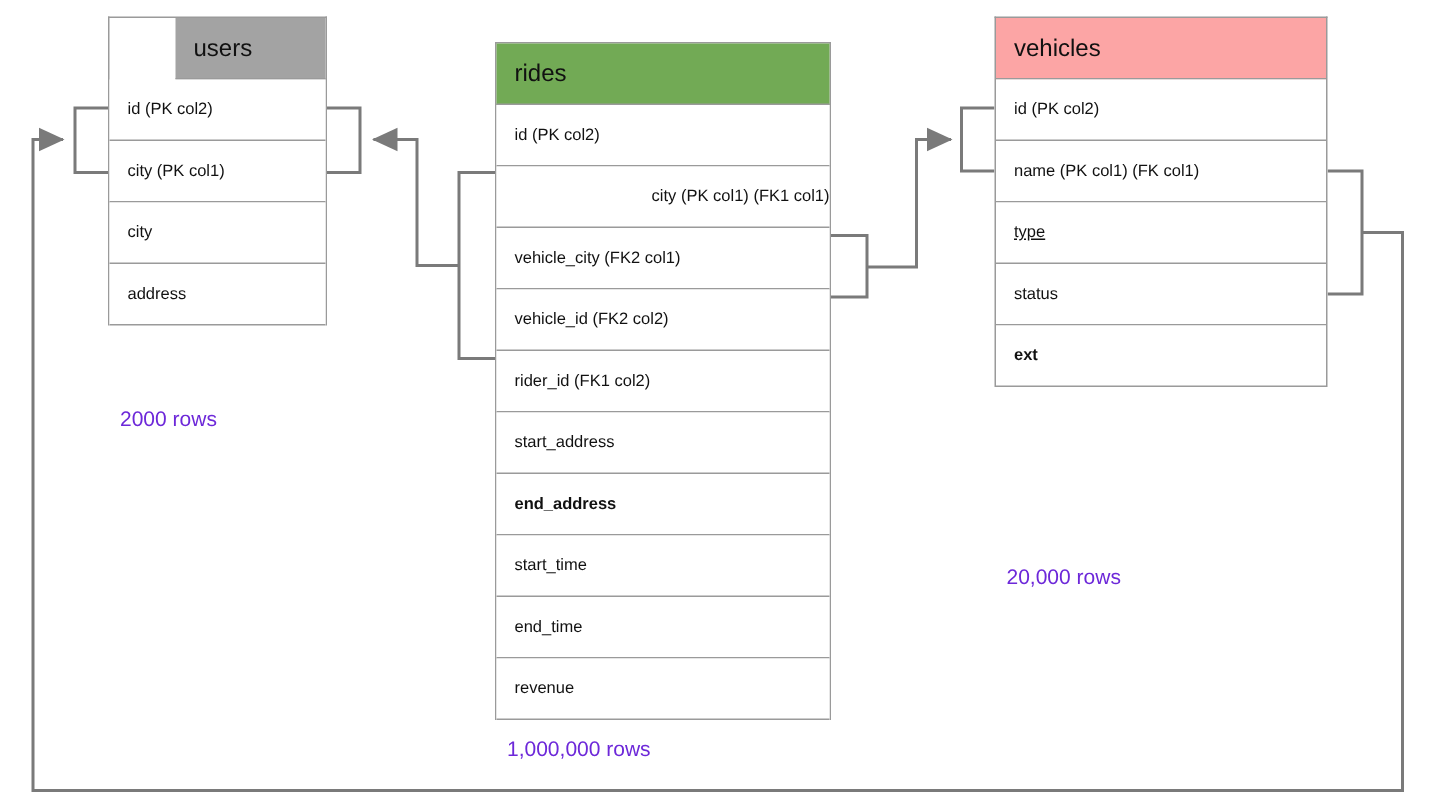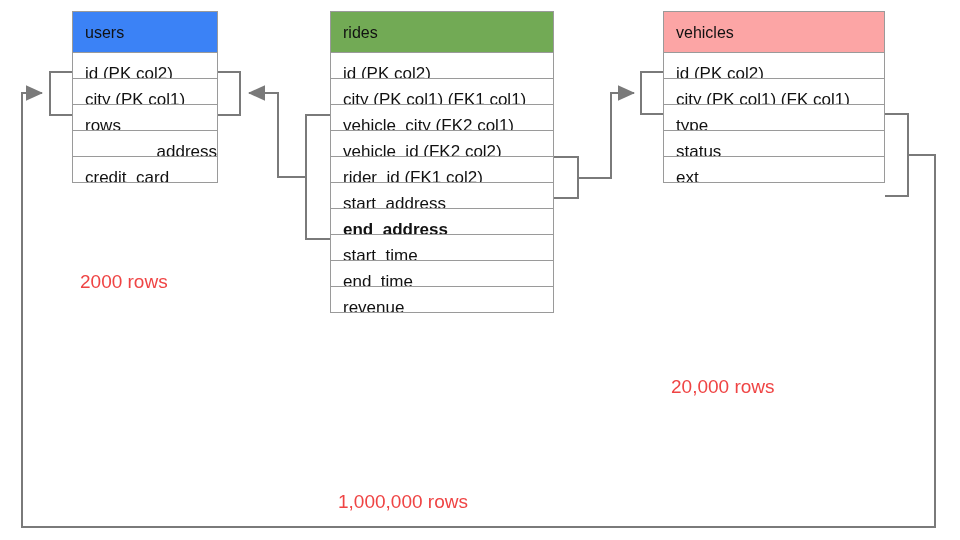--- a/index.html
+++ b/index.html
@@ -41,39 +41,39 @@
     line-height: 41px;
     padding: 0 0 0 12px;
     font-size: 16px;
     color: #111111;
     border-bottom: 1px solid #9a9a9a;
     overflow: hidden;
     white-space: nowrap;
   }
   .field {
     box-sizing: border-box;
-    height: 26px;
+    height: 41px;
     line-height: 41px;
     padding: 0 0 0 12px;
-    font-size: 17px;
+    font-size: 11px;
     color: #111111;
     border-bottom: 1px solid #9a9a9a;
     background: #ffffff;
     overflow: hidden;
     white-space: nowrap;
   }
   .rowcount {
     position: absolute;
-    font-size: 19px;
-    color: #ef4444;
+    font-size: 14px;
+    color: #6d28d9;
     white-space: nowrap;
   }
   
   #entity-users      { left: 72px;  top: 11px;  width: 146px; }
-  #entity-rides      { left: 330px; top: 11px;  width: 224px; }
+  #entity-rides      { left: 330px; top: 28px;  width: 224px; }
   #entity-vehicles   { left: 663px; top: 11px;  width: 222px; }
 
   #rowcount-users    { left: 80px;  top: 271px; }
   #rowcount-rides    { left: 338px; top: 479px; margin-top: 12px; }
   #rowcount-vehicles { left: 671px; top: 354px; margin-top: 22px; }
 </style>
 </head>
 <body style="background: rgb(255, 255, 255);">
 
 <div id="canvas">
@@ -116,47 +116,46 @@
     <g>
       <path d="M885,114 L908,114 L908,196 L885,196" fill="none" stroke="#7a7a7a" stroke-width="2"></path>
     </g>
 
     <g>
       <path d="M908,155 L935,155 L935,527 L22,527 L22,93 L42,93" fill="none" stroke="#7a7a7a" stroke-width="2" marker-end="url(#arrowhead)"></path>
     </g>
   </svg>
 
   <div class="entity" id="entity-users" style="border-color: rgb(154, 154, 154);">
-    <div class="entity-header" style="background: #3b82f6; border-bottom-color: rgb(154, 154, 154);">users</div>
+    <div class="entity-header" style="background: #a3a3a3; border-bottom-color: rgb(154, 154, 154); margin-left: 44px;">users</div>
     <div class="field" style="border-bottom-color: rgb(154, 154, 154);">id (PK col2)</div>
     <div class="field" style="border-bottom-color: rgb(154, 154, 154);">city (PK col1)</div>
-    <div class="field" style="border-bottom-color: rgb(154, 154, 154);">rows</div>
-    <div class="field" style="border-bottom-color: rgb(154, 154, 154); text-align: right;">address</div>
-    <div class="field" style="border-bottom-color: rgb(154, 154, 154);">credit_card</div>
+    <div class="field" style="border-bottom-color: rgb(154, 154, 154);">city</div>
+    <div class="field" style="border-bottom-color: rgb(154, 154, 154);">address</div>
   </div>
   <div class="rowcount" id="rowcount-users">2000 rows</div>
 
   <div class="entity" id="entity-rides" style="border-color: rgb(154, 154, 154);">
     <div class="entity-header" style="background: rgb(114, 170, 85); border-bottom-color: rgb(154, 154, 154);">rides</div>
     <div class="field" style="border-bottom-color: rgb(154, 154, 154);">id (PK col2)</div>
-    <div class="field" style="border-bottom-color: rgb(154, 154, 154);">city (PK col1) (FK1 col1)</div>
+    <div class="field" style="border-bottom-color: rgb(154, 154, 154); text-align: right;">city (PK col1) (FK1 col1)</div>
     <div class="field" style="border-bottom-color: rgb(154, 154, 154);">vehicle_city (FK2 col1)</div>
     <div class="field" style="border-bottom-color: rgb(154, 154, 154);">vehicle_id (FK2 col2)</div>
     <div class="field" style="border-bottom-color: rgb(154, 154, 154);">rider_id (FK1 col2)</div>
     <div class="field" style="border-bottom-color: rgb(154, 154, 154);">start_address</div>
     <div class="field" style="border-bottom-color: rgb(154, 154, 154); font-weight: bold;">end_address</div>
     <div class="field" style="border-bottom-color: rgb(154, 154, 154);">start_time</div>
     <div class="field" style="border-bottom-color: rgb(154, 154, 154);">end_time</div>
     <div class="field" style="border-bottom-color: rgb(154, 154, 154);">revenue</div>
   </div>
   <div class="rowcount" id="rowcount-rides">1,000,000 rows</div>
 
   <div class="entity" id="entity-vehicles" style="border-color: rgb(154, 154, 154);">
     <div class="entity-header" style="background: #fca5a5; border-bottom-color: rgb(154, 154, 154);">vehicles</div>
     <div class="field" style="border-bottom-color: rgb(154, 154, 154);">id (PK col2)</div>
-    <div class="field" style="border-bottom-color: rgb(154, 154, 154);">city (PK col1) (FK col1)</div>
+    <div class="field" style="border-bottom-color: rgb(154, 154, 154);">name (PK col1) (FK col1)</div>
     <div class="field" style="border-bottom-color: rgb(154, 154, 154); text-decoration: underline;">type</div>
     <div class="field" style="border-bottom-color: rgb(154, 154, 154);">status</div>
-    <div class="field" style="border-bottom-color: rgb(154, 154, 154);">ext</div>
+    <div class="field" style="border-bottom-color: rgb(154, 154, 154); font-weight: bold;">ext</div>
   </div>
   <div class="rowcount" id="rowcount-vehicles">20,000 rows</div>
 
 </div>
 
 </body></html>

